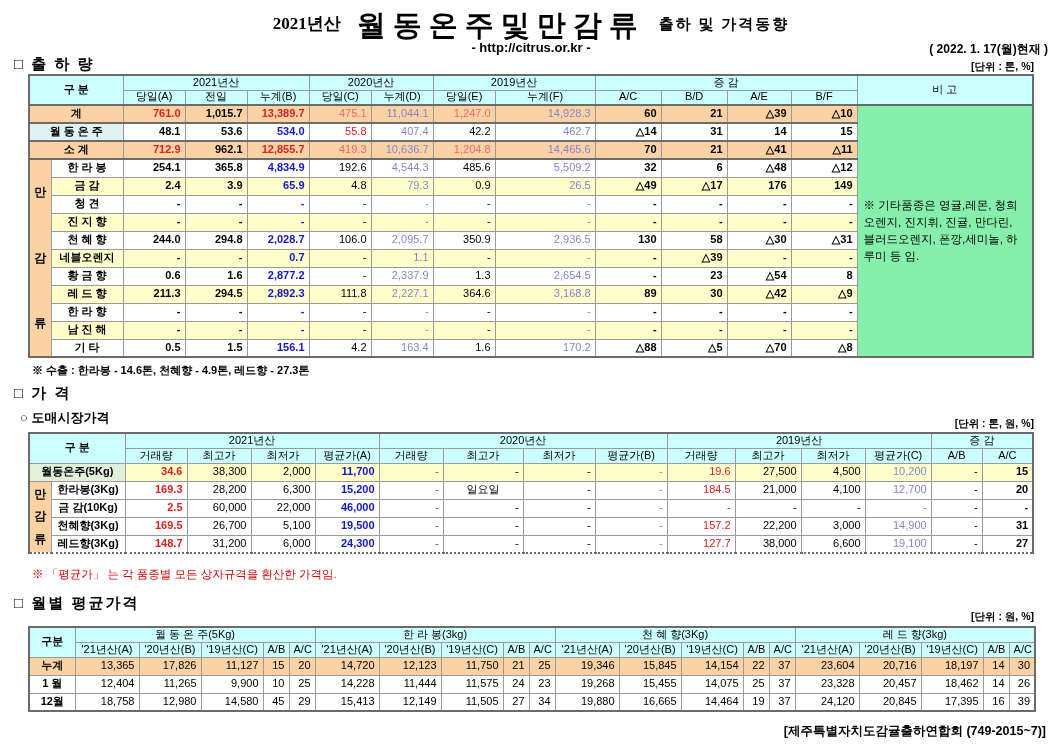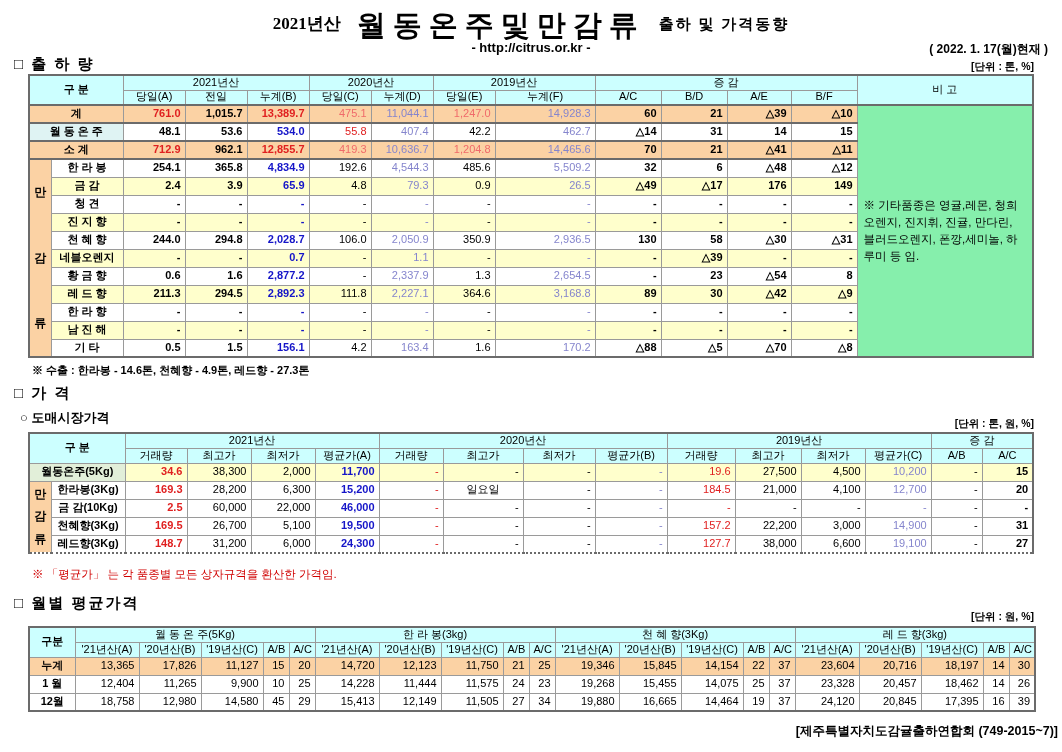--- a/index.html
+++ b/index.html
@@ -12,21 +12,21 @@
   .t-sub{font-family:"Liberation Serif",serif;font-size:15px;font-weight:bold;margin-left:14px;vertical-align:6px;letter-spacing:2px;}
   .t-url{position:absolute;top:40px;left:0;width:100%;text-align:center;font-size:13px;font-weight:bold;}
   .t-date{position:absolute;top:41px;right:14px;font-size:12px;font-weight:bold;}
   .sec{position:absolute;left:14px;font-size:15px;font-weight:bold;letter-spacing:2px;}
   #sec1{top:55px}#sec2{top:384px}#sec3{top:594px}
   .unit{position:absolute;right:28px;font-size:10.5px;font-weight:bold;}
   #unit1{top:60px}#unit2{top:417px}#unit3{top:610px}
   #subsec{position:absolute;top:409px;left:20px;font-size:13px;font-weight:bold;}
   #export-note{position:absolute;top:363px;left:32px;font-size:11px;font-weight:bold;}
   #price-note{position:absolute;top:567px;left:32px;font-size:11.5px;color:#d00000;}
-  #footer{position:absolute;top:723px;right:4px;font-size:12.5px;font-weight:bold;}
+  #footer{position:absolute;top:723px;right:16px;font-size:12.5px;font-weight:bold;}
   
   table{border-collapse:collapse;table-layout:fixed;position:absolute;left:28px;border:2px solid #6b6b6b;background:#fff;}
   #shipment-table{top:74px;width:1004px;}
   #price-table{top:432px;width:1004px;border-bottom:2px dotted #6b6b6b;}
   #monthly-table{top:626px;width:1006px;}
   th,td{border:1px solid #9a9a9a;font-size:11px;padding:0 4px;white-space:nowrap;overflow:hidden;line-height:1.05;}
   thead tr{height:15px}
   tbody tr{height:18px}
   thead th{background:#CCFFFF;font-weight:normal;}
   .lab{font-weight:bold;text-align:center;}
@@ -200,21 +200,21 @@
         <td class="n bg-yellow">-</td>
         <td class="n bg-yellow">-</td>
         <td class="n bg-yellow">-</td>
       </tr>
       <tr>
         <th class="lab dashl bg-white">천 혜 향</th>
         <td class="n bg-white">244.0</td>
         <td class="n bg-white">294.8</td>
         <td class="n b bg-white">2,028.7</td>
         <td class="nn bg-white">106.0</td>
-        <td class="nn p bg-white">2,050.9</td>
+        <td class="nn p bg-white">2,095.7</td>
         <td class="nn bg-white">350.9</td>
         <td class="nn p bg-white">2,936.5</td>
         <td class="n bg-white">130</td>
         <td class="n bg-white">58</td>
         <td class="n bg-white">△30</td>
         <td class="n bg-white">△31</td>
       </tr>
       <tr>
         <th class="lab dashl bg-yellow">네블오렌지</th>
         <td class="n bg-yellow">-</td>

